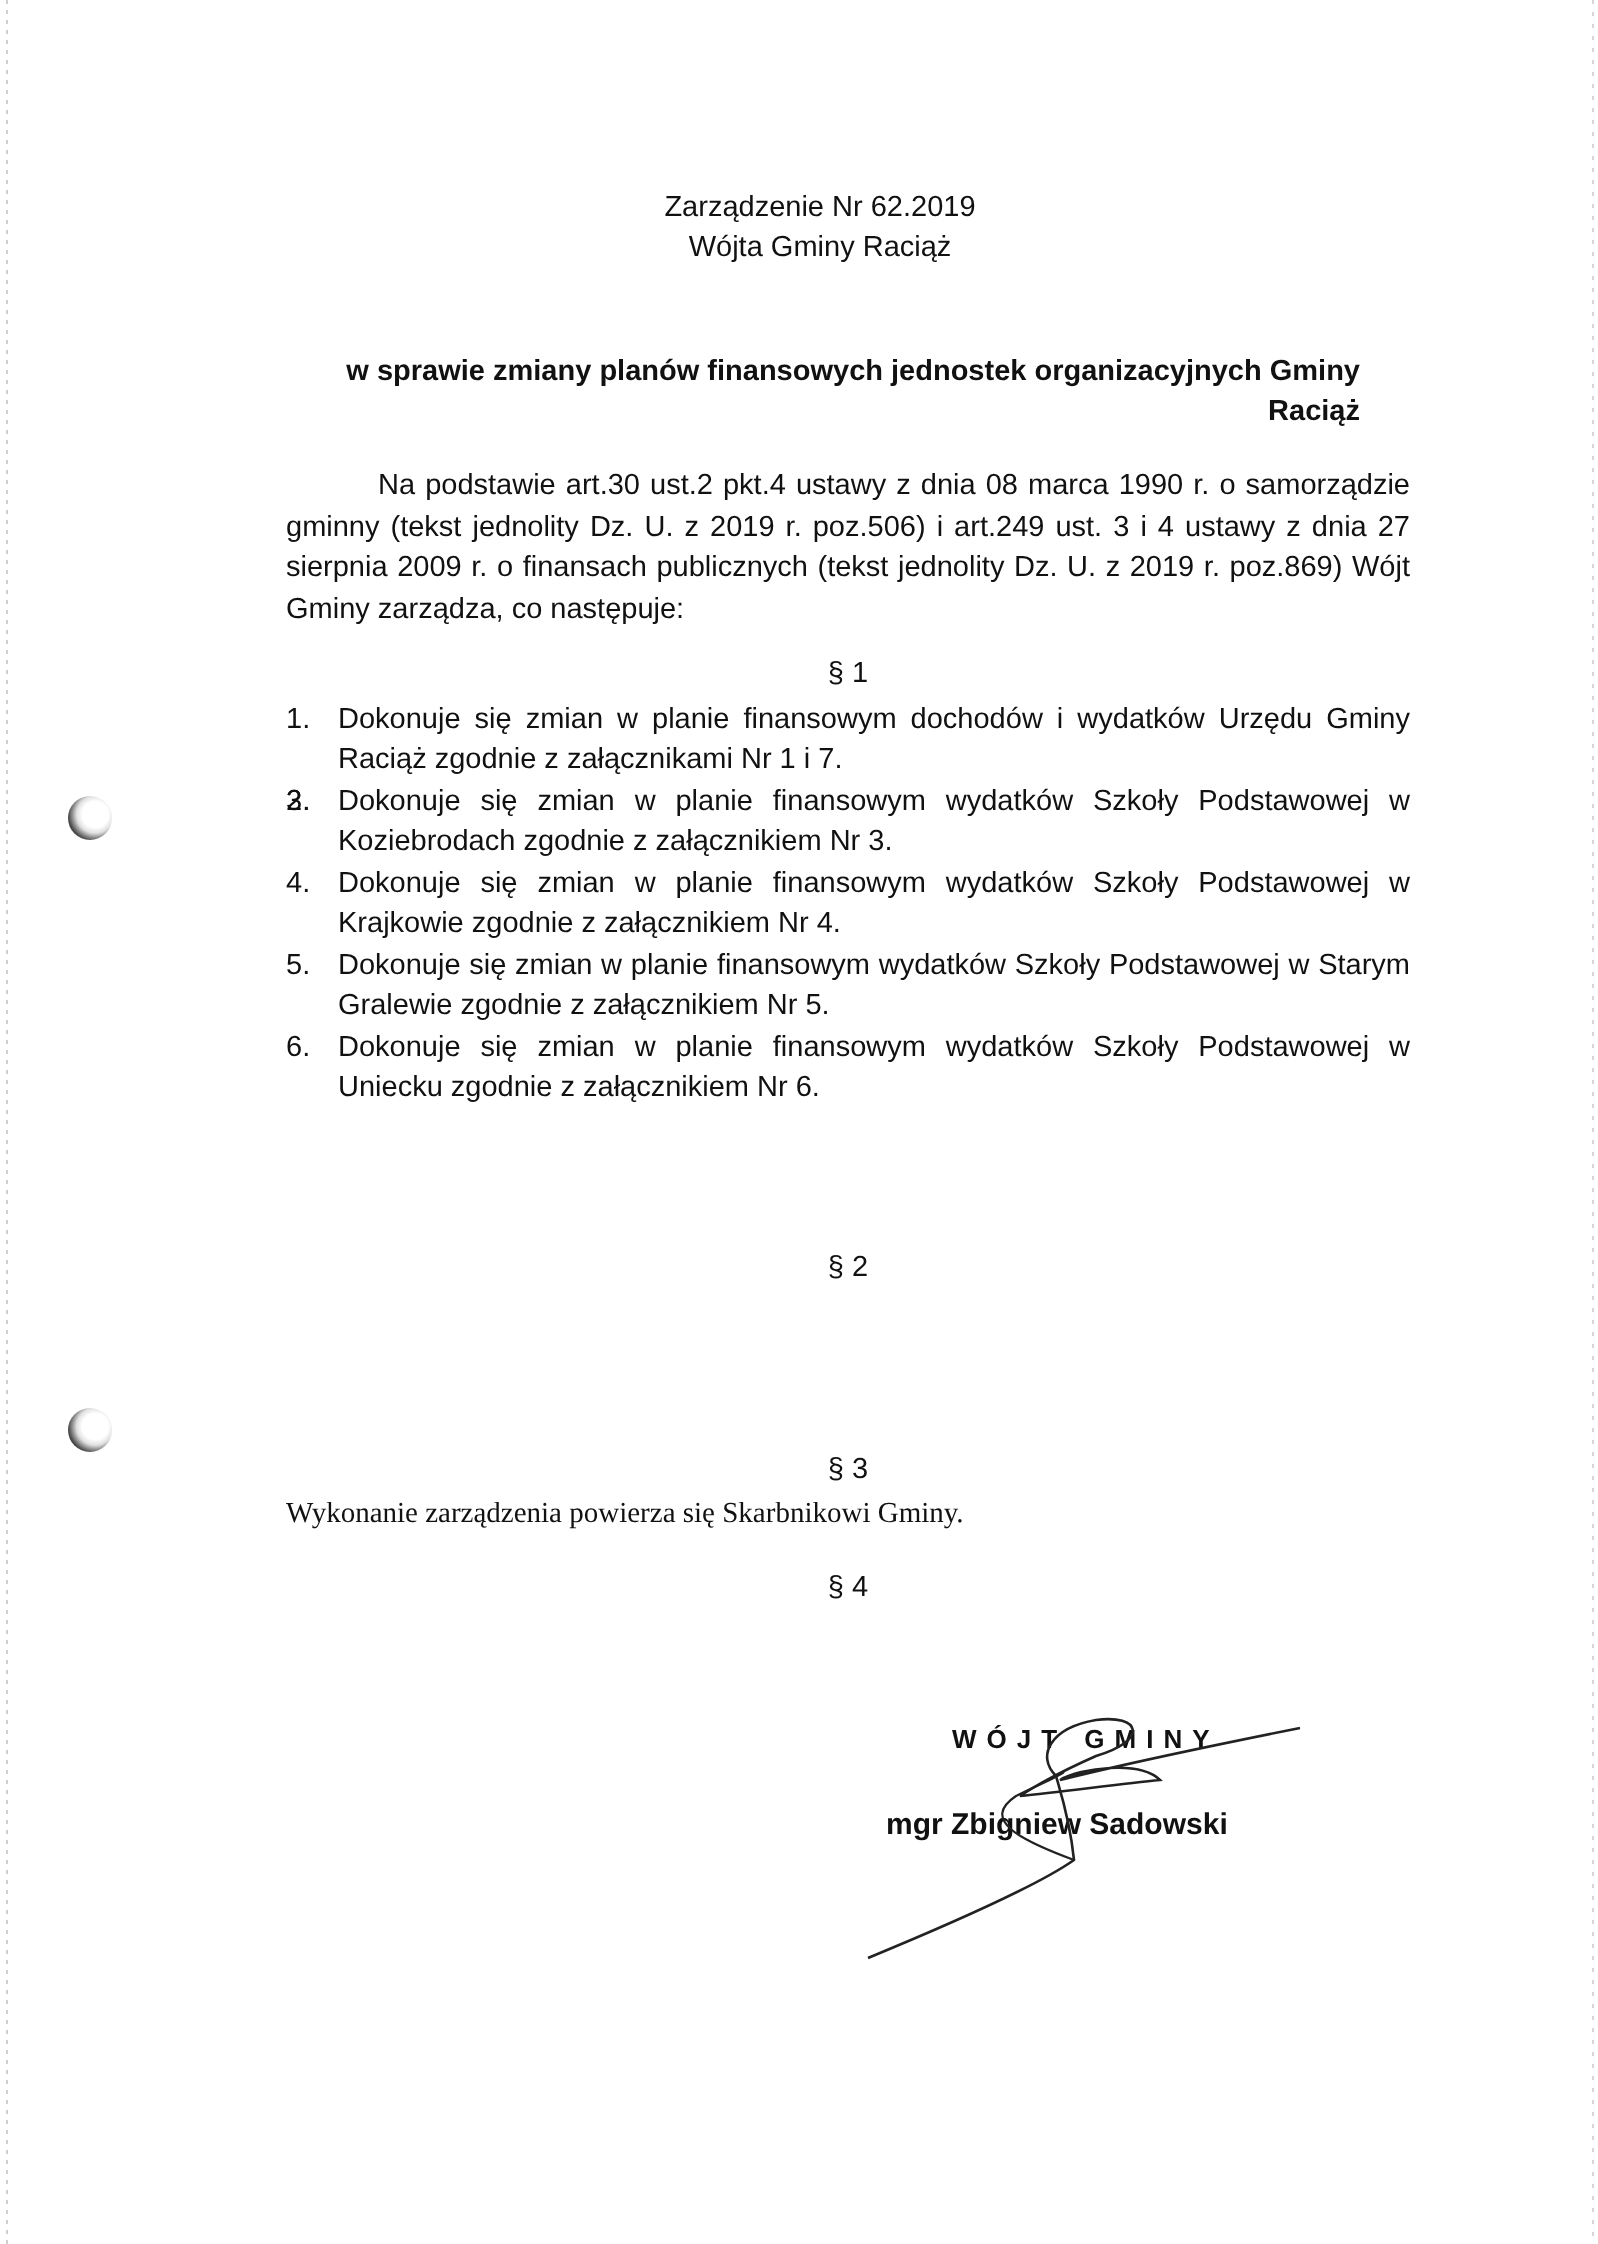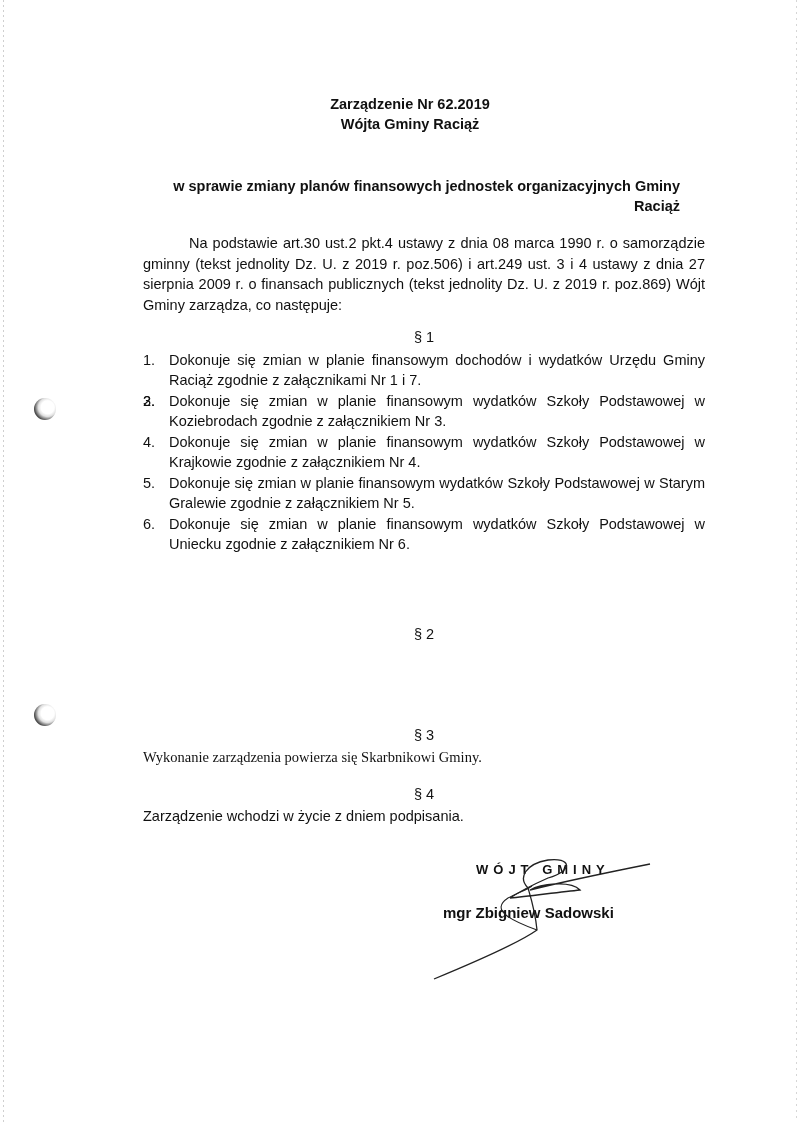--- a/index.html
+++ b/index.html
@@ -9,21 +9,21 @@
   .edge-left { position: absolute; left: 3px; top: 0; width: 1px; height: 1122px;
                background: repeating-linear-gradient(to bottom, #cfcfcf 0 2px, transparent 2px 5px); }
   .edge-right { position: absolute; left: 796px; top: 0; width: 1px; height: 1122px;
                background: repeating-linear-gradient(to bottom, #d6d6d6 0 2px, transparent 2px 6px); }
   .punch { position: absolute; width: 22px; height: 22px; border-radius: 50%;
            background: radial-gradient(circle at 62% 42%, #ffffff 0 35%, #e0e0e0 50%, #555 70%, #111 85%); }
   .punch1 { left: 34px; top: 398px; }
   .punch2 { left: 34px; top: 704px; }
 
   .title-block { position: absolute; left: 140px; top: 94px; width: 540px; text-align: center;
-                 font-weight: bold; font-size: 14.5px; line-height: 20px; }
+                 font-weight: normal; font-size: 14.5px; line-height: 20px; }
   .subject { position: absolute; left: 140px; top: 176px; width: 540px; text-align: right;
              font-weight: bold; font-size: 14.5px; line-height: 20px; }
   .preamble { position: absolute; left: 143px; top: 233px; width: 562px; font-size: 14.5px;
               line-height: 20.5px; text-align: justify; }
   .preamble .indent { display: inline-block; width: 46px; }
   .para-mark { position: absolute; left: 143px; width: 562px; text-align: center; font-size: 14.5px; }
   .pm1 { top: 329px; } .pm2 { top: 626px; } .pm3 { top: 727px; } .pm4 { top: 786px; }
   .list { position: absolute; left: 143px; top: 350px; width: 562px; margin: 0; padding: 0;
           list-style: none; font-size: 14.5px; line-height: 20px; }
   .list li { position: relative; padding-left: 26px; text-align: justify; margin-bottom: 1px; }
@@ -66,21 +66,20 @@
     <li><span class="num">5.</span><span>Dokonuje się zmian w planie finansowym wydatków Szkoły Podstawowej w Starym Gralewie zgodnie z załącznikiem Nr 5.</span></li>
     <li><span class="num">6.</span><span>Dokonuje się zmian w planie finansowym wydatków Szkoły Podstawowej w Uniecku zgodnie z załącznikiem Nr 6.</span></li>
   </ol>
 
   <div class="para-mark pm2">§ 2</div>
 
   <div class="para-mark pm3">§ 3</div>
   <div class="body-text bt3">Wykonanie zarządzenia powierza się Skarbnikowi Gminy.</div>
 
   <div class="para-mark pm4">§ 4</div>
-  <div class="body-text bt4">Zarządzenie wchodzi w życie z dniem podpisania.</div>
 
   <div class="sig-title">WÓJT GMINY</div>
   <div class="sig-name">mgr Zbigniew Sadowski</div>
 
   <svg class="signature" viewBox="0 0 270 140">
     <path d="M 14 129 C 60 110, 100 92, 117 80 C 115 60, 110 45, 108 38 C 98 28, 105 14, 128 10 C 150 7, 155 20, 128 28 C 110 36, 96 44, 90 48 C 110 46, 140 42, 160 40 C 150 30, 120 34, 110 40 C 150 30, 200 20, 230 14" fill="none" stroke="#222" stroke-width="1.3"></path>
     <path d="M 117 80 C 90 70, 70 60, 88 48 C 100 42, 110 38, 112 36" fill="none" stroke="#222" stroke-width="1.1"></path>
   </svg>
 </div>
 

